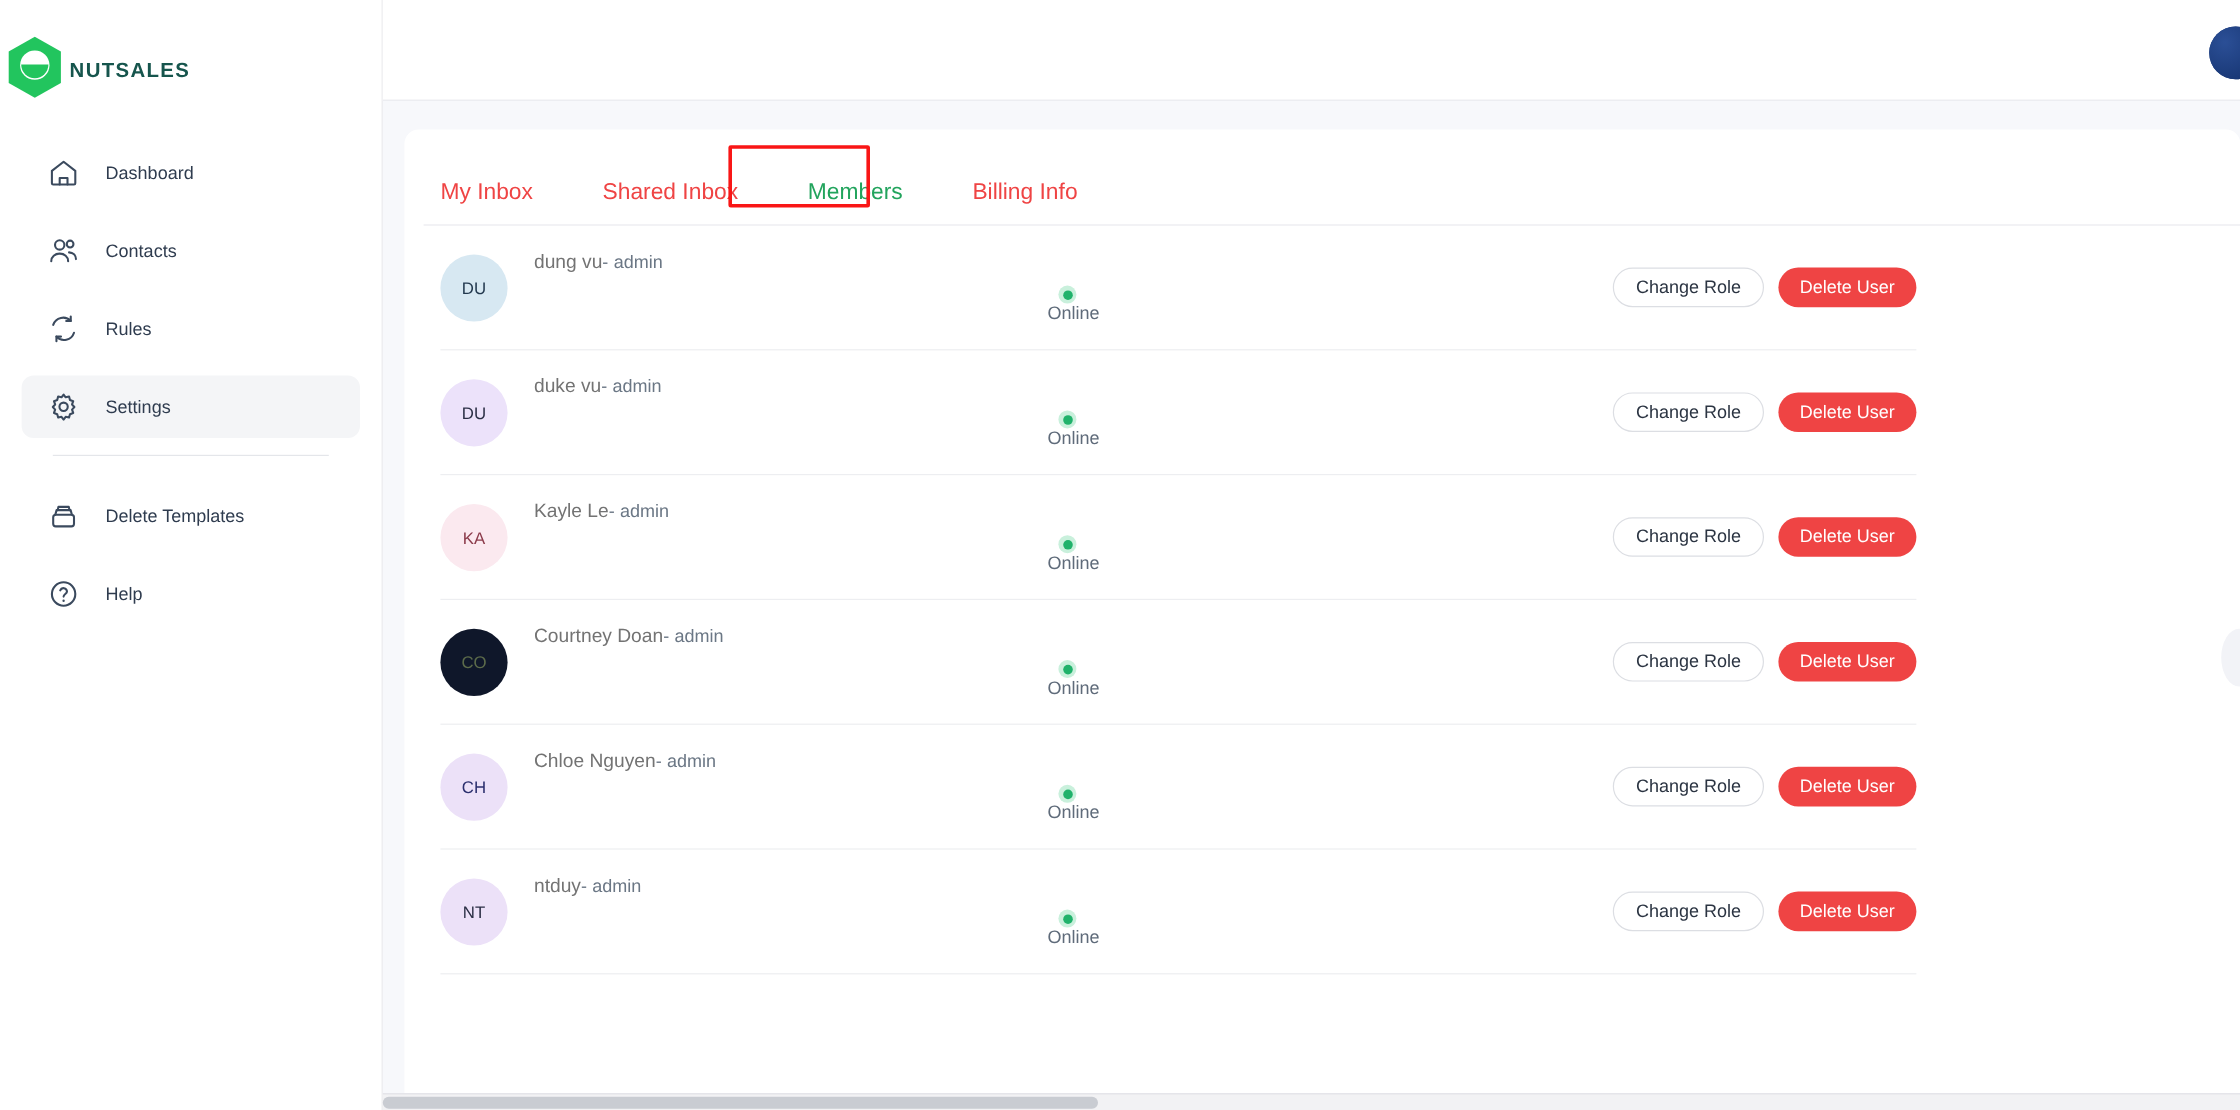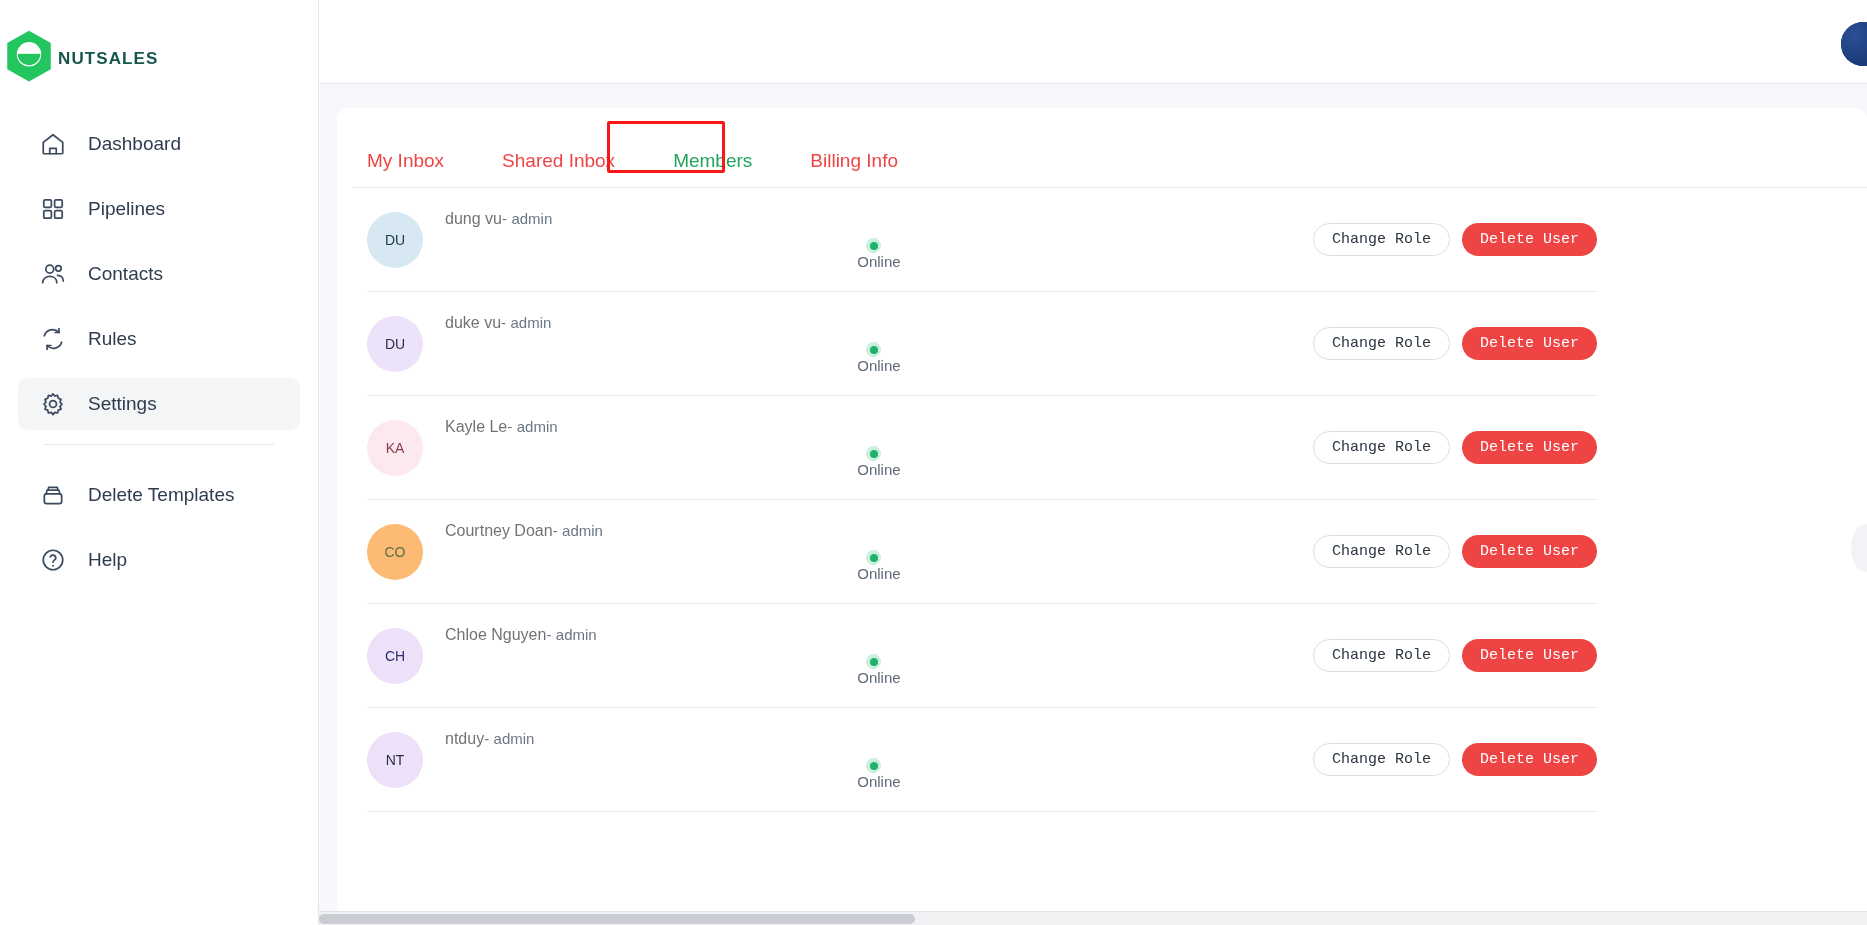--- a/index.html
+++ b/index.html
@@ -34,21 +34,21 @@
     display: flex; align-items: center;
     height: 52px; padding: 0 22px;
     border-radius: 10px;
     cursor: pointer;
     color: #2f3c4f;
     margin-bottom: 13px;
   }
   .nav-item.active { background: #f4f5f7; }
   .nav-ico { width: 26px; height: 26px; flex: 0 0 26px; margin-right: 22px; color:#3b4a5e; }
   .nav-ico svg { display:block; width:26px; height:26px; }
-  .nav-label { font-size: 19px; color: #2f3c4f; }
+  .nav-label { font-size: 15px; color: #2f3c4f; }
   .nav-sep { height:1px; background:#e4e6ea; margin: 14px 26px 24px 26px; }
 
   
   #main { flex: 1 1 auto; height: 925px; position: relative; background:#f7f8fb; }
   #topbar {
     height: 84px; background: #ffffff;
     border-bottom: 1px solid #e8e9ee;
     position: relative;
   }
   .top-avatar {
@@ -126,21 +126,21 @@
   .mrole { color: #6b7785; font-weight: 400; font-size: 15px; }
   .mstatus { display: flex; align-items: center; margin-top: 9px; flex-direction: column; }
   .dot-ring {
     width: 15px; height: 15px; border-radius: 50%;
     background: #c9f0dc;
     display:flex; align-items:center; justify-content:center;
     margin-right: 10px; flex:0 0 15px;
   }
   .dot-core { width: 8px; height: 8px; border-radius: 50%; background: #20b26b; }
   .mstatus-label { font-size: 15px; color: #5f6b7a; }
-  .mactions { display: flex; align-items: flex-start; gap: 12px; flex: 0 0 auto; font-family: Liberation Mono, monospace; }
+  .mactions { display: flex; align-items: flex-start; gap: 12px; flex: 0 0 auto; }
   .btn-change {
     border: 1px solid #dcdee3; background: #fff; color: #2b3442;
     border-radius: 22px; height: 33px; padding: 0 18px;
     font-size: 15px; cursor: pointer;
     font-family: inherit;
     white-space: nowrap;
   }
   .btn-delete {
     border: none; background: #ef4444; color: #ffffff;
     border-radius: 22px; height: 33px; padding: 0 18px;
@@ -191,31 +191,20 @@
       <div class="nav-item">
         <span class="nav-ico">
           <svg viewBox="0 0 24 24" fill="none" stroke="#3b4a5e" stroke-width="1.6" stroke-linecap="round" stroke-linejoin="round">
             <path d="M3 10.5 L12 3.5 L21 10.5 V20 a1 1 0 0 1-1 1 H4 a1 1 0 0 1-1-1 Z"></path>
             <path d="M9 21 v-5 h6 v5"></path>
           </svg>
         </span>
         <span class="nav-label">Dashboard</span>
       </div>
 
-      <div class="nav-item">
-        <span class="nav-ico">
-          <svg viewBox="0 0 24 24" fill="none" stroke="#3b4a5e" stroke-width="1.6">
-            <rect x="3.5" y="3.5" width="7" height="7" rx="1.2"></rect>
-            <rect x="13.5" y="3.5" width="7" height="7" rx="1.2"></rect>
-            <rect x="3.5" y="13.5" width="7" height="7" rx="1.2"></rect>
-            <rect x="13.5" y="13.5" width="7" height="7" rx="1.2"></rect>
-          </svg>
-        </span>
-        <span class="nav-label">Pipelines</span>
-      </div>
 
       <div class="nav-item">
         <span class="nav-ico">
           <svg viewBox="0 0 24 24" fill="none" stroke="#3b4a5e" stroke-width="1.6" stroke-linecap="round" stroke-linejoin="round">
             <circle cx="9" cy="7.5" r="3.6"></circle>
             <path d="M2.5 20 c0-3.6 2.9-5.8 6.5-5.8 s6.5 2.2 6.5 5.8"></path>
             <circle cx="17" cy="6.8" r="2.6"></circle>
             <path d="M16.2 13.2 c3 .2 5.3 2.2 5.3 5.2"></path>
           </svg>
         </span>
@@ -348,21 +337,21 @@
                   </span>
                   <span class="mstatus-label">Online</span>
                 </div>
               </div>
               <div class="mactions">
                 <button class="btn-change">Change Role</button>
                 <button class="btn-delete">Delete User</button>
               </div>
             </div>
             <div class="member-row">
-              <div class="avatar" style="background:#fdba74;color:#5c6b4a">
+              <div class="avatar" style="background:#0f172a;color:#5c6b4a">
                 <span>CO</span>
               </div>
               <div class="minfo">
                 <div class="mname-line"><span class="mname">Courtney Doan</span><span class="mrole">-</span> <span class="mrole">admin</span></div>
                 <div class="mstatus">
                   <span class="dot-ring">
                     <span class="dot-core"></span>
                   </span>
                   <span class="mstatus-label">Online</span>
                 </div>

